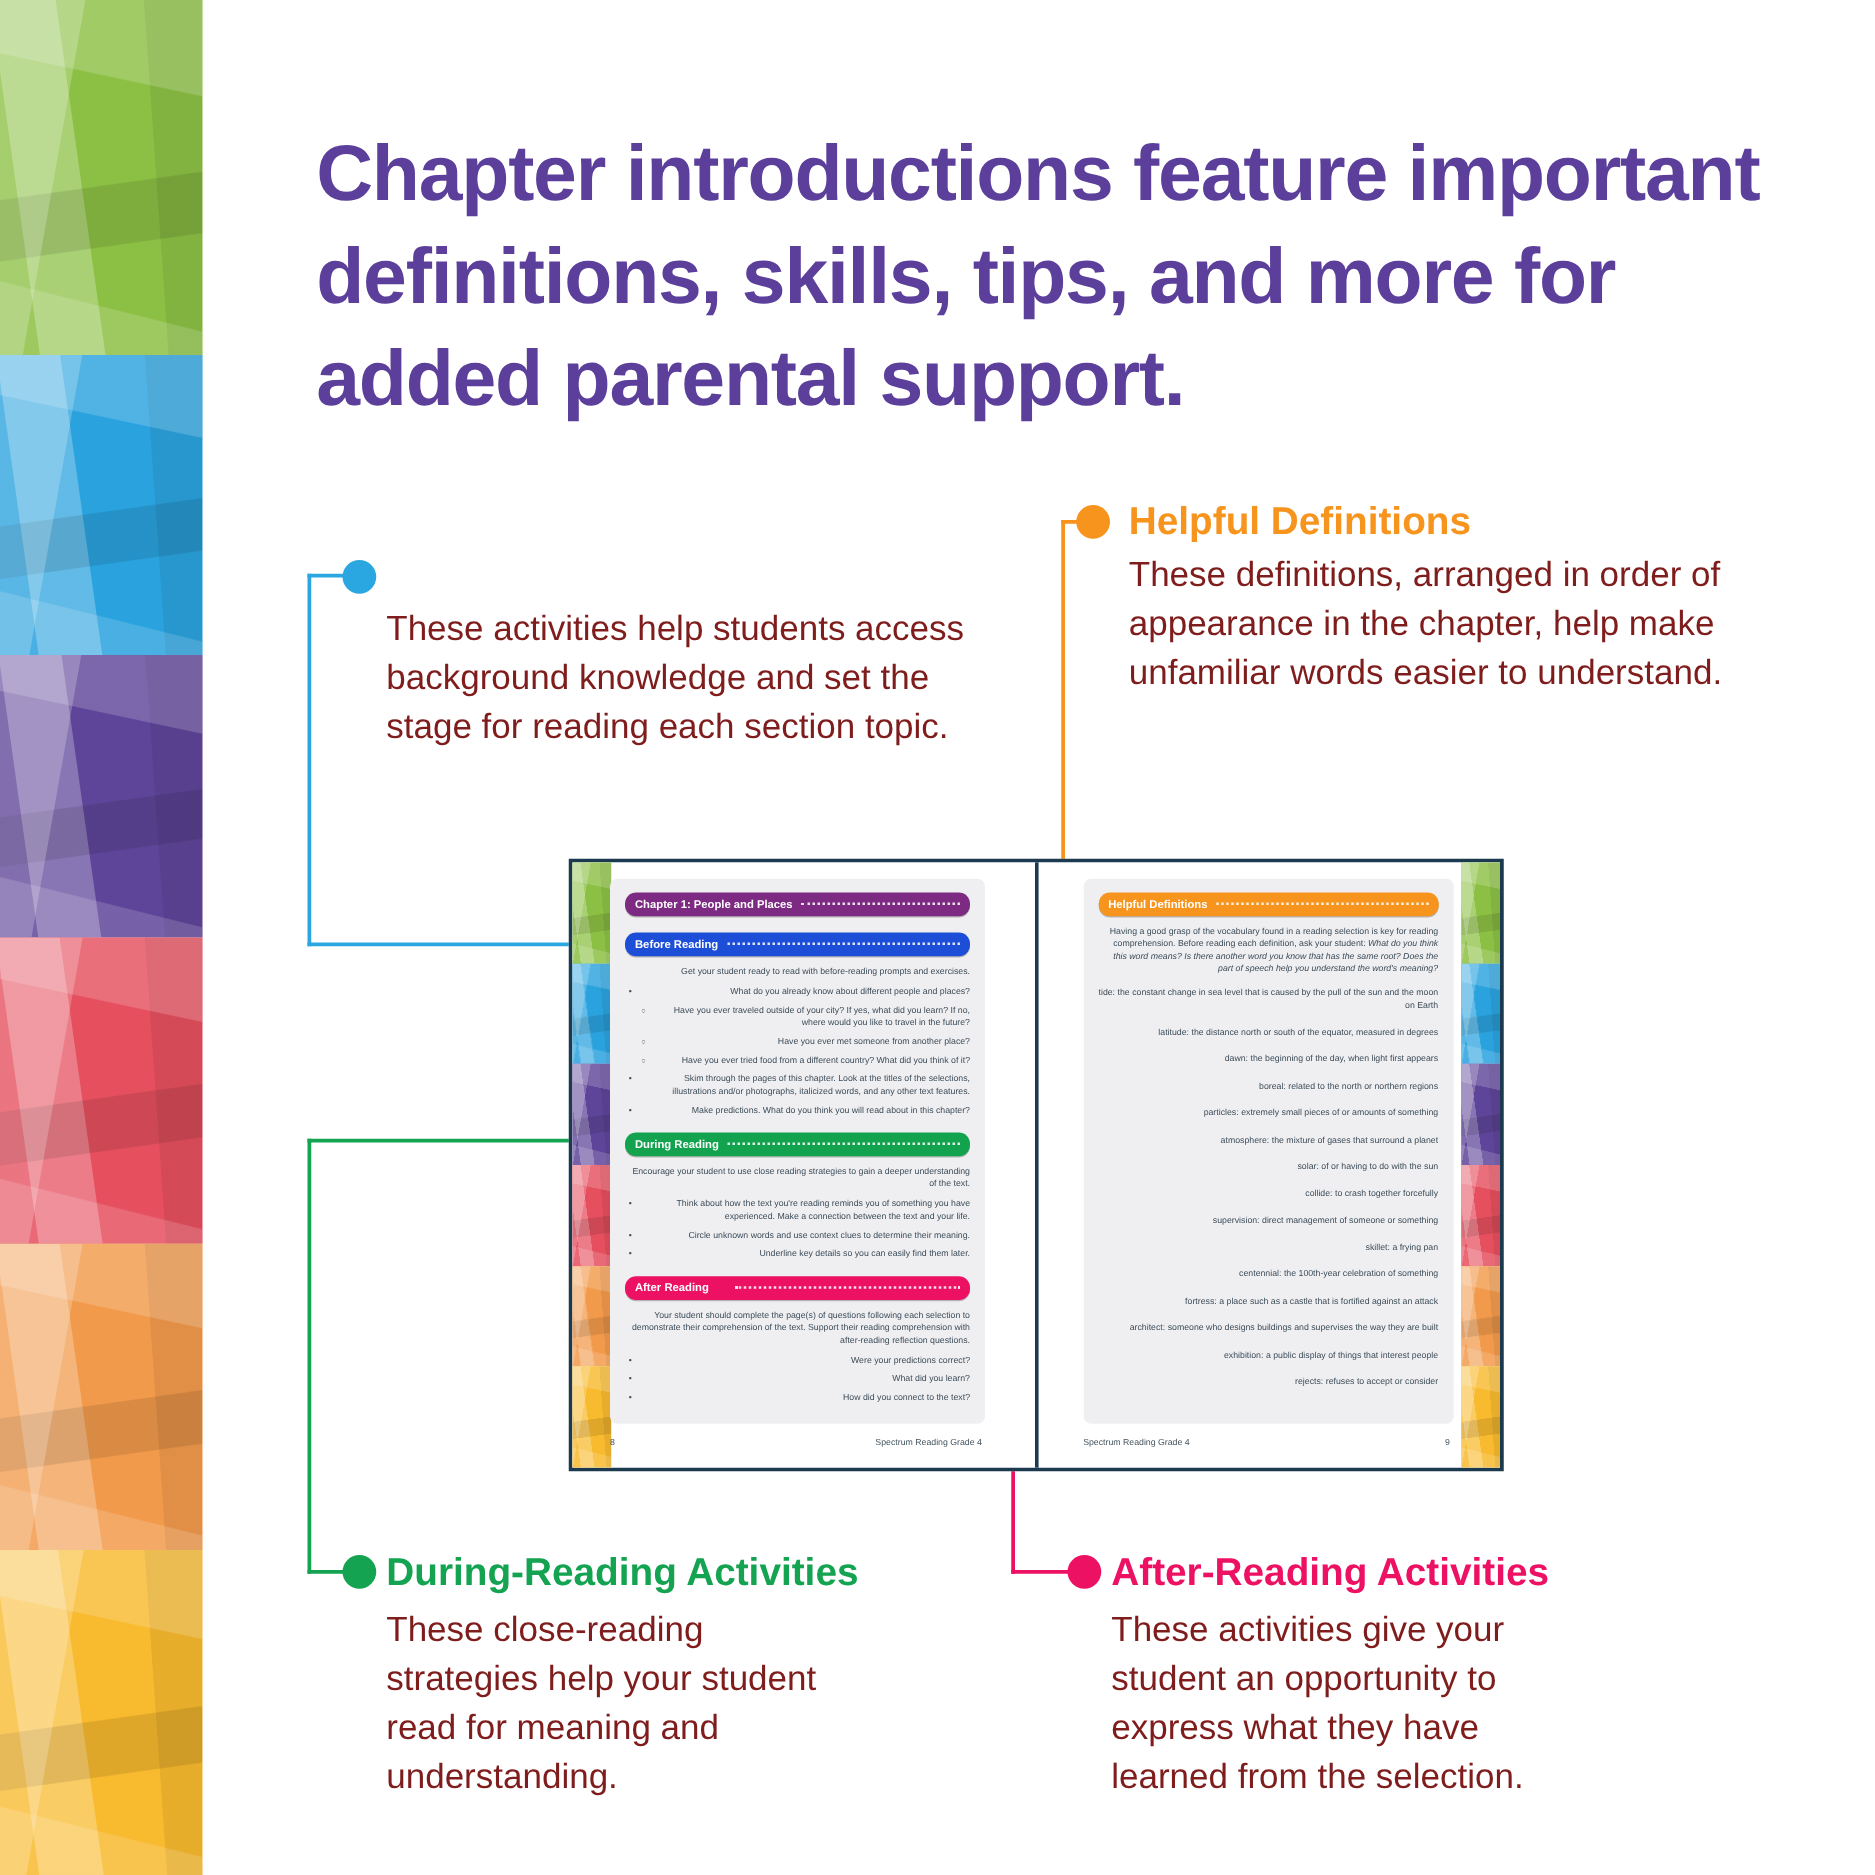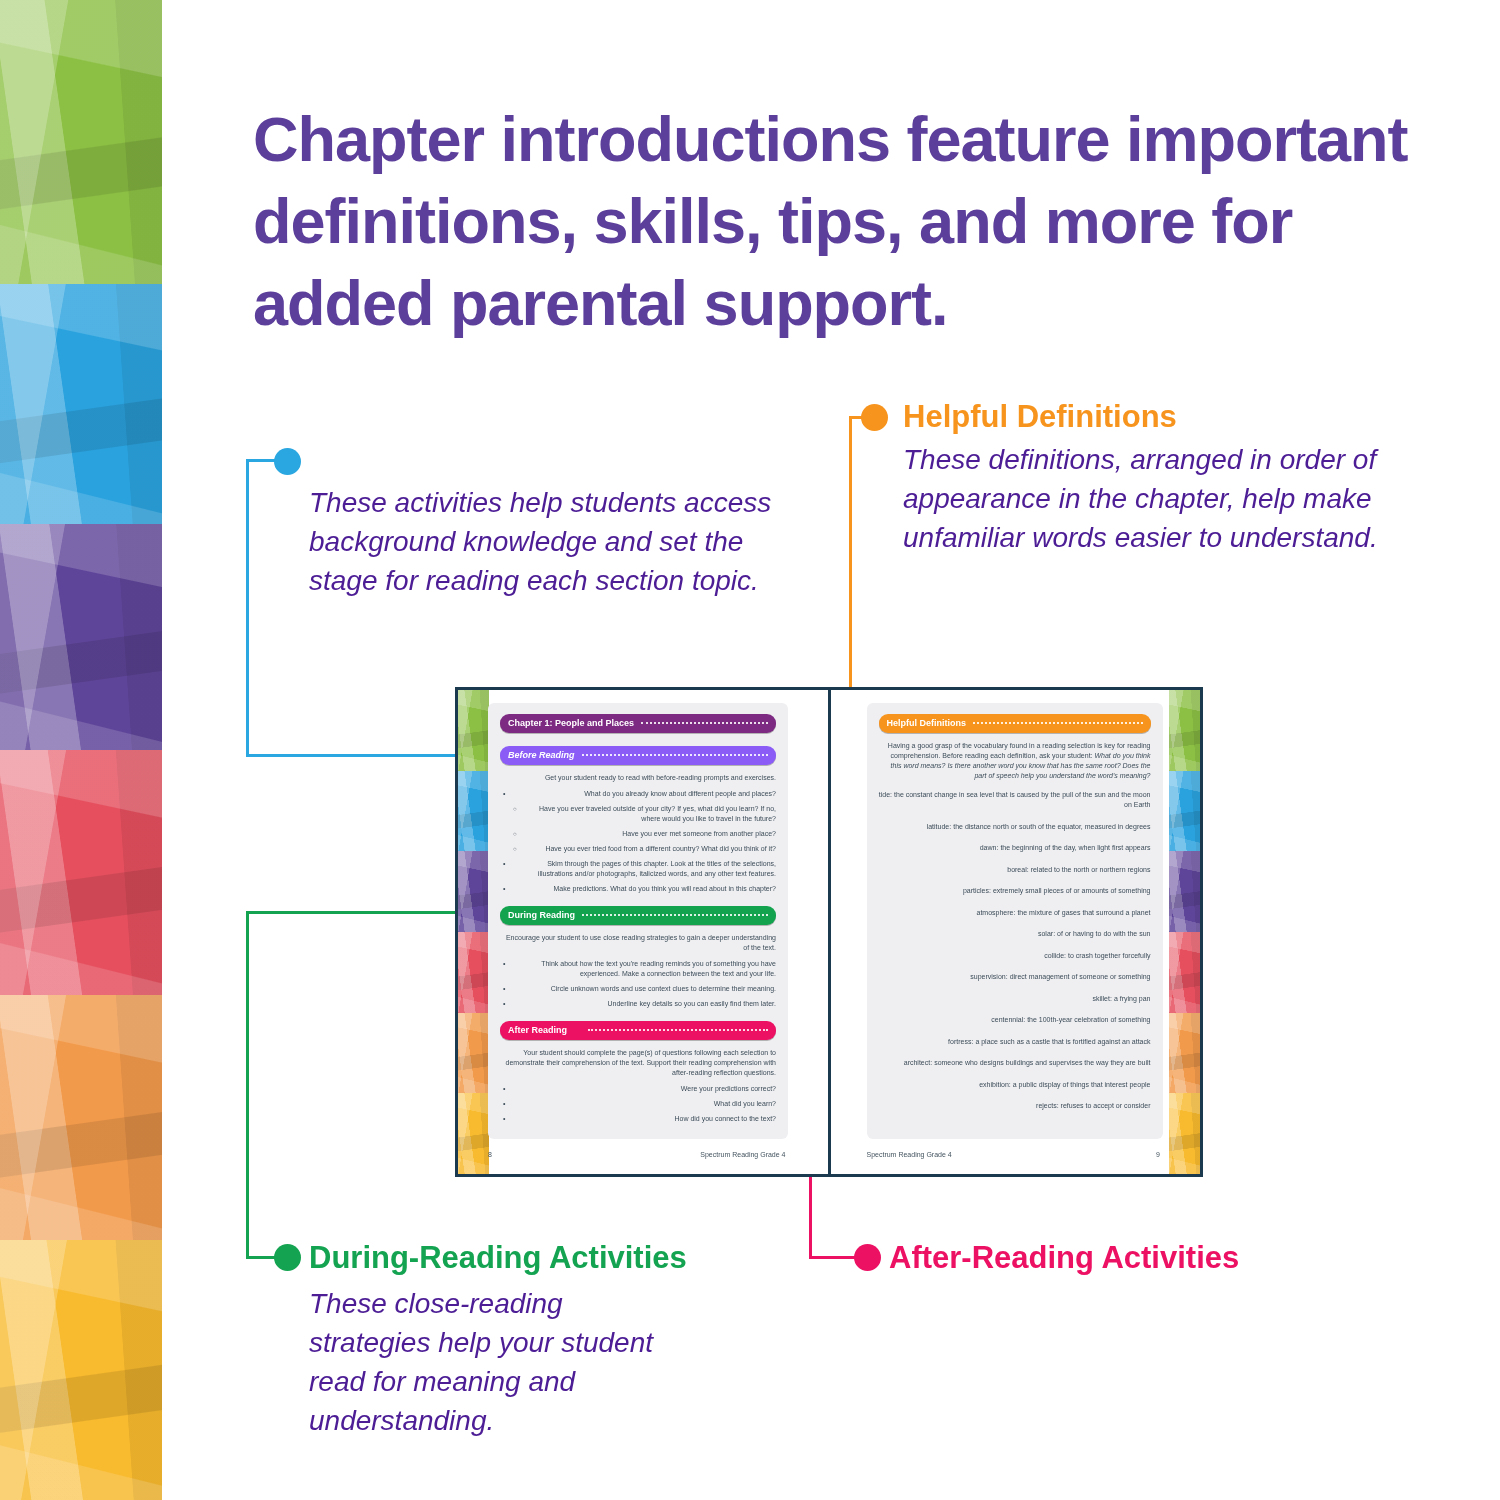--- a/index.html
+++ b/index.html
@@ -38,21 +38,21 @@
 
   
   .headline {
     position:absolute; left:253px; top:98px; width:1160px;
     font-size:63px; line-height:82px; font-weight:bold; color:#5c3e9b;
     letter-spacing:-1px;
   }
 
   
   .callout-title { position:absolute; font-size:31px; font-weight:bold; white-space:nowrap; }
-  .callout-body  { position:absolute; font-size:28px; line-height:39px; color:#4c1d95;font-style:italic; }
+  .callout-body  { position:absolute; font-size:28px; line-height:39px; color:#7f1d1d; }
   .dot { position:absolute; width:27px; height:27px; border-radius:50%; }
   .c-blue   { color:#2aa7e0; }  .bg-blue   { background:#2aa7e0; }
   .c-orange { color:#f7941d; }  .bg-orange { background:#f7941d; }
   .c-green  { color:#14a351; }  .bg-green  { background:#14a351; }
   .c-pink   { color:#ed1164; }  .bg-pink   { background:#ed1164; }
 
   
   .line { position:absolute; }
   .line-blue   { background:#2aa7e0; }
   .line-orange { background:#f7941d; }
@@ -79,21 +79,21 @@
   .panel-left  { left:30px; }
   .panel-right { left:36px; width:296px; }
 
   .banner {
     display:flex; align-items:center; border-radius:9px; padding:3px 8px 4px 8px;
     color:#ffffff; font-weight:bold; font-size:9px; line-height:12px;
     box-shadow:0 1px 0 rgba(0,0,0,.25);
   }
   .banner-dots { flex:1; margin-left:7px; height:0; border-top:2px dotted rgba(255,255,255,.85); }
   .banner-purple { background:#7d2a82; }
-  .banner-blue   { background:#8b5cf6;font-style:italic; }
+  .banner-blue   { background:#1d4ed8; }
   .banner-green  { background:#13a34f; }
   .banner-pink   { background:#ed1164;gap:14px; }
   .banner-orange { background:#f7941d; }
   .mb-lg { margin-bottom:13px; } .mb-md { margin-bottom:8px; } .mt-md { margin-top:12px; }
 
   .pg-text { font-size:7px; line-height:10px; color:#3c4c59; margin:0 0 6px 0; }
   .pg-item { position:relative; font-size:7px; line-height:10px; color:#3c4c59; margin:0 0 5px 0; }
   .pg-item.b1 { padding-left:12px; }
   .pg-item.b1::before { content:"•"; position:absolute; left:3px; }
   .pg-item.b2 { padding-left:22px; }
@@ -144,20 +144,21 @@
   <div class="dot bg-orange" style="left:861px; top:404px;"></div>
   <div class="callout-title c-orange" style="left:903px; top:399px;">Helpful Definitions</div>
   <div class="callout-body" style="left:903px; top:440px; width:515px;">These definitions, arranged in order of appearance in the chapter, help make unfamiliar words easier to understand.</div>
 
   <div class="dot bg-green" style="left:274px; top:1244px;"></div>
   <div class="callout-title c-green" style="left:309px; top:1240px;">During-Reading Activities</div>
   <div class="callout-body" style="left:309px; top:1284px; width:380px;">These close-reading strategies help your student read for meaning and understanding.</div>
 
   <div class="dot bg-pink" style="left:854px; top:1244px;"></div>
   <div class="callout-title c-pink" style="left:889px; top:1240px;">After-Reading Activities</div>
+  <div class="callout-body" style="left:889px; top:1284px; width:370px;">These activities give your student an opportunity to express what they have learned from the selection.</div>
 
   <div class="book">
 
     <div class="bpage">
       <div class="strip strip-left">
         <div class="band band-green poly"></div>
         <div class="band band-blue poly"></div>
         <div class="band band-purple poly"></div>
         <div class="band band-red poly"></div>
         <div class="band band-orange poly"></div>

